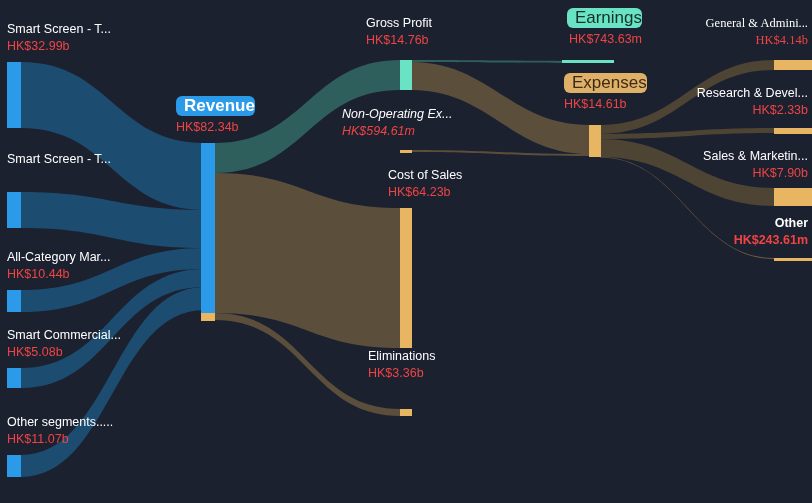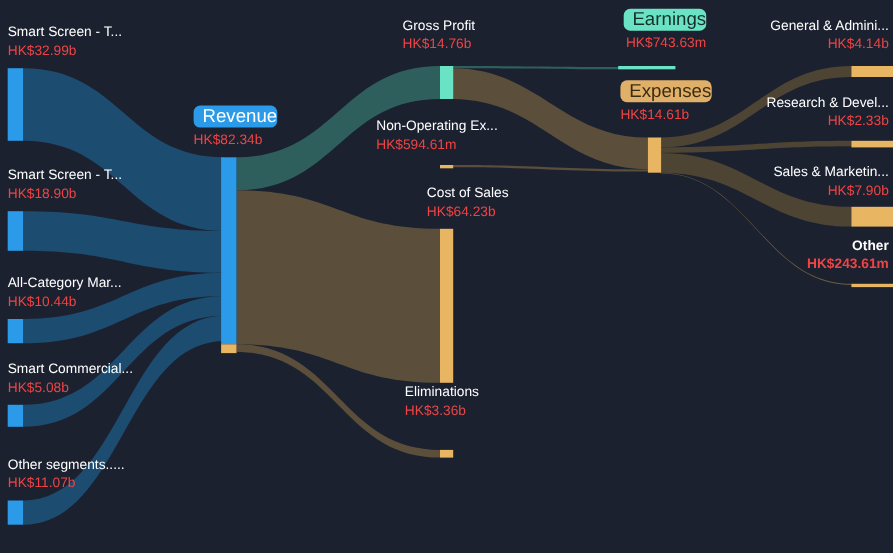--- a/index.html
+++ b/index.html
@@ -45,21 +45,21 @@
   .align-left  { text-align: left; }
   .align-right { text-align: right; }
   .pill {
     display: inline-block;
     border-radius: 6px;
     padding: 2px 0 3px 8px;
     font-size: 17px;
     line-height: 15px;
     white-space: nowrap;
   }
-  .pill-revenue  { background: #2b9ae8; color: #ffffff; }
+  .pill-revenue  { background: #2b9ae8; color: #ffffff; font-weight: bold; }
   .pill-earnings { background: #6ae3c4; color: #14302a; }
   .pill-expenses { background: #e0b068; color: #3a2c14; }
 </style>
 </head>
 <body>
 
 <div id="sankey-root">
 
   <svg id="sankey-svg" viewBox="0 0 812 503">
     <g>
@@ -116,21 +116,20 @@
     </g>
   </svg>
 
   <div class="label-group align-left" style="left:7px; top:21px;">
     <div class="node-title">Smart Screen - T...</div>
     <div class="node-value">HK$32.99b</div>
   </div>
 
   <div class="label-group align-left" style="left:7px; top:151px;">
     <div class="node-title">Smart Screen - T...</div>
-    <div class="node-value">HK$18.90b</div>
   </div>
 
   <div class="label-group align-left" style="left:7px; top:249px;">
     <div class="node-title">All-Category Mar...</div>
     <div class="node-value">HK$10.44b</div>
   </div>
 
   <div class="label-group align-left" style="left:7px; top:327px;">
     <div class="node-title">Smart Commercial...</div>
     <div class="node-value">HK$5.08b</div>
@@ -146,21 +145,21 @@
       <span class="pill pill-revenue">Revenue</span>
     </div>
     <div class="node-value" style="margin-top:3px;">HK$82.34b</div>
   </div>
 
   <div class="label-group align-left" style="left:366px; top:15px;">
     <div class="node-title">Gross Profit</div>
     <div class="node-value">HK$14.76b</div>
   </div>
 
-  <div class="label-group align-left" style="left:342px; top:106px;">
+  <div class="label-group align-left" style="left:342px; top:106px;font-style:italic;">
     <div class="node-title">Non-Operating Ex...</div>
     <div class="node-value">HK$594.61m</div>
   </div>
 
   <div class="label-group align-left" style="left:388px; top:167px;">
     <div class="node-title">Cost of Sales</div>
     <div class="node-value">HK$64.23b</div>
   </div>
 
   <div class="label-group align-left" style="left:368px; top:348px;">
@@ -175,21 +174,21 @@
     <div class="node-value" style="margin-top:3px;">HK$743.63m</div>
   </div>
 
   <div class="label-group align-left" style="left:564px; top:73px;">
     <div>
       <span class="pill pill-expenses">Expenses</span>
     </div>
     <div class="node-value" style="margin-top:3px;">HK$14.61b</div>
   </div>
 
-  <div class="label-group align-right" style="left:612px; top:15px; width:196px;">
+  <div class="label-group align-right" style="left:612px; top:15px; width:196px;font-family:Liberation Serif, serif;">
     <div class="node-title">General &amp; Admini...</div>
     <div class="node-value">HK$4.14b</div>
   </div>
 
   <div class="label-group align-right" style="left:612px; top:85px; width:196px;">
     <div class="node-title">Research &amp; Devel...</div>
     <div class="node-value">HK$2.33b</div>
   </div>
 
   <div class="label-group align-right" style="left:612px; top:148px; width:196px;">

